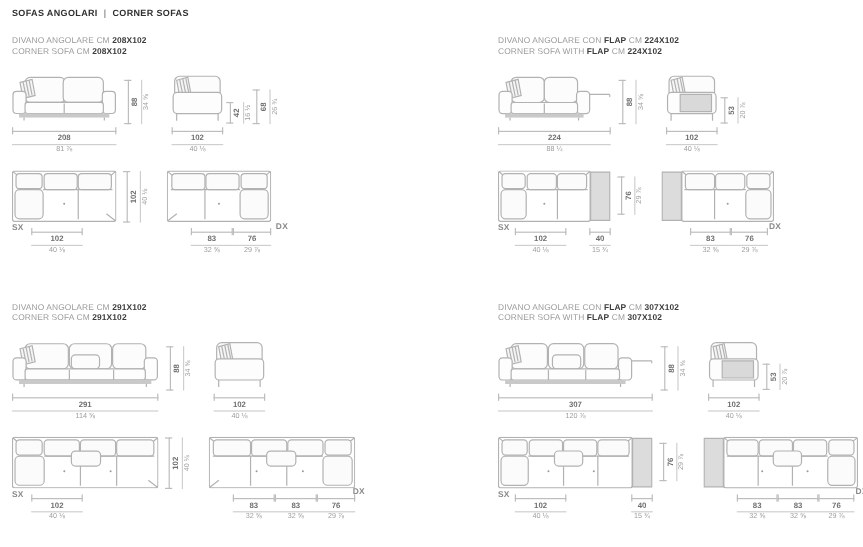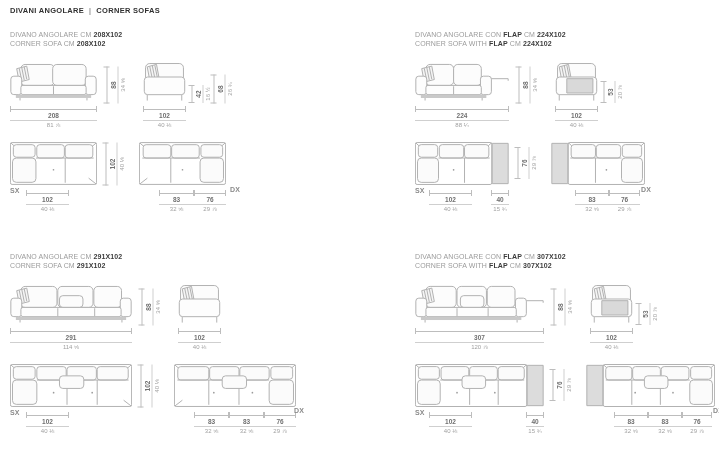--- a/index.html
+++ b/index.html
@@ -36,21 +36,21 @@
   .vdim{position:relative;flex:none;}
   .vdim .dim{position:absolute;left:50%;top:50%;transform:translate(-50%,-50%) rotate(-90deg);}
   .dimrow{position:relative;height:30px;margin-top:4px;}
   .dimrow .dim{position:absolute;top:0;}
   .cornerlabel{position:absolute;font-size:7px;font-weight:700;color:#8a8a8a;letter-spacing:.2px;}
 </style>
 </head>
 <body>
 
 <div class="hdr">
-  <span>DIVANI ANGOLARE</span><span class="sep">|</span><span>CORNER SOFAS</span>
+  <span>SOFAS ANGOLARI</span><span class="sep">|</span><span>CORNER SOFAS</span>
 </div>
 
 <section class="quad" style="left:10px;top:30px;width:395px;">
   <div class="mtitle">
     <div class="tline"><span class="t-norm">DIVANO ANGOLARE CM </span><span class="t-bold"></span><span class="t-norm"></span><span class="t-bold">208X102</span></div>
     <div class="tline"><span class="t-norm">CORNER SOFA CM </span><span class="t-bold"></span><span class="t-norm"></span><span class="t-bold">208X102</span></div>
   </div>
   <div class="erow">
     <div class="dstack">
       <svg width="87" height="40" viewBox="0 0 208 95" class="draw">

